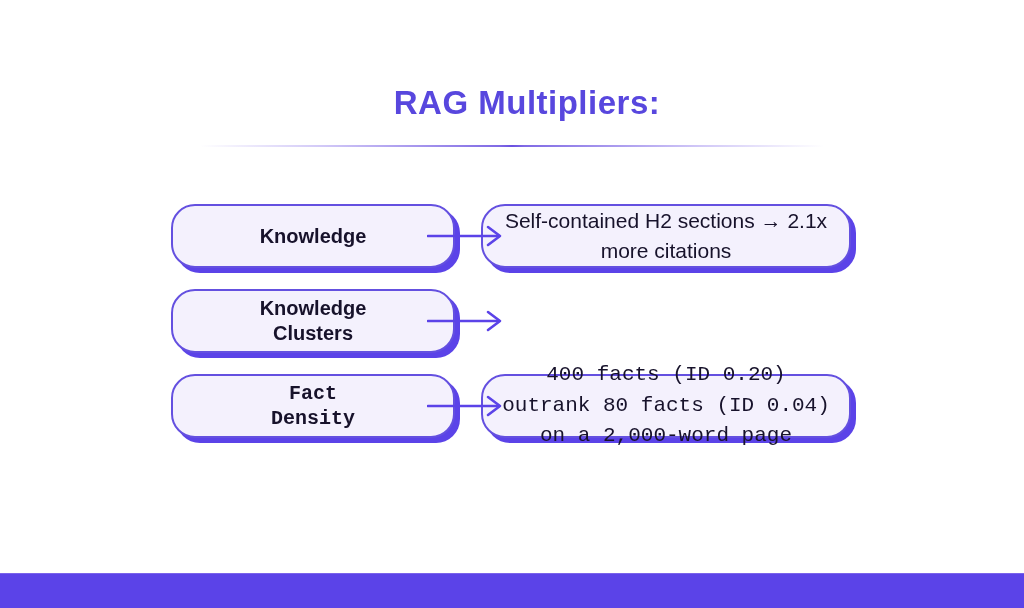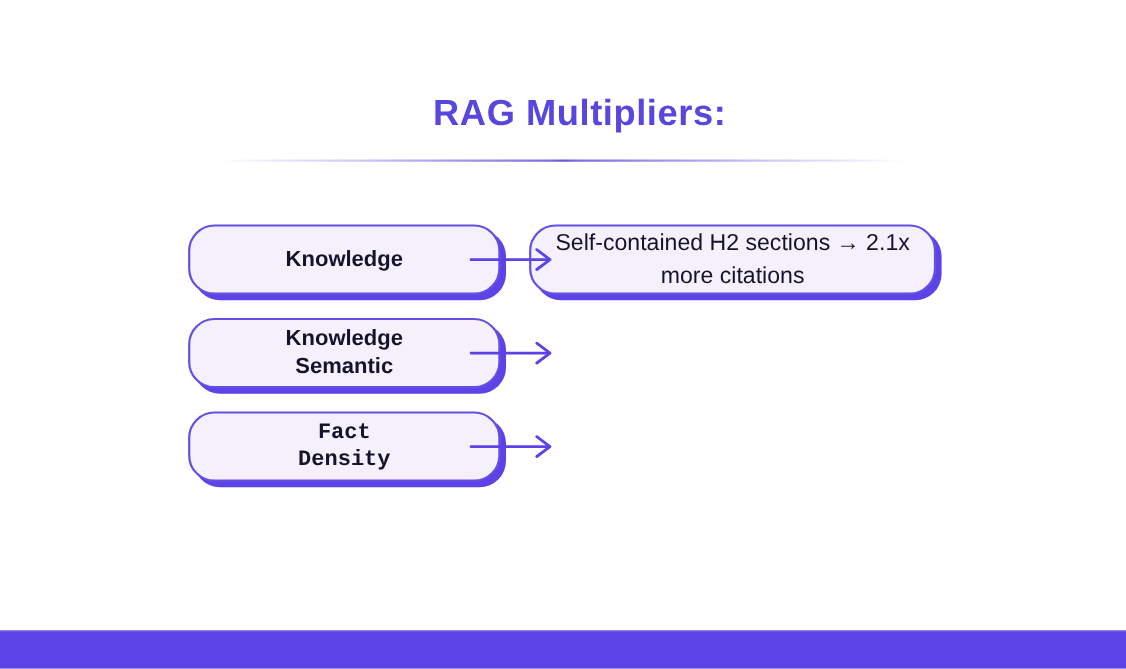--- a/index.html
+++ b/index.html
@@ -54,34 +54,37 @@
     <line x1="1" y1="13" x2="72" y2="13" stroke="#5b43e8" stroke-width="2.6" stroke-linecap="round"></line>
     <path d="M61 4 L73 13 L61 22" fill="none" stroke="#5b43e8" stroke-width="2.6" stroke-linecap="round" stroke-linejoin="round"></path>
   </svg>
   <div class="box result-box row1">
     <div>Self-contained H2 sections → 2.1x more citations</div>
   </div>
 
   <div class="box label-box row2">
     <div>
       <span class="label-line">Knowledge</span>
-      <span class="label-line">Semantic</span>
+      <span class="label-line">Clusters</span>
     </div>
   </div>
   <svg class="arrow a2" viewBox="0 0 78 26">
     <line x1="1" y1="13" x2="72" y2="13" stroke="#5b43e8" stroke-width="2.6" stroke-linecap="round"></line>
     <path d="M61 4 L73 13 L61 22" fill="none" stroke="#5b43e8" stroke-width="2.6" stroke-linecap="round" stroke-linejoin="round"></path>
   </svg>
 
   <div class="box label-box row3">
     <div>
       <span class="label-line">Fact</span>
       <span class="label-line">Density</span>
     </div>
   </div>
   <svg class="arrow a3" viewBox="0 0 78 26">
     <line x1="1" y1="13" x2="72" y2="13" stroke="#5b43e8" stroke-width="2.6" stroke-linecap="round"></line>
     <path d="M61 4 L73 13 L61 22" fill="none" stroke="#5b43e8" stroke-width="2.6" stroke-linecap="round" stroke-linejoin="round"></path>
   </svg>
+  <div class="box result-box row3">
+    <div>400 facts (ID 0.20) outrank 80 facts (ID 0.04) on a 2,000-word page</div>
+  </div>
 
   <div class="footer-bar"></div>
 
 </div>
 
 </body></html>

